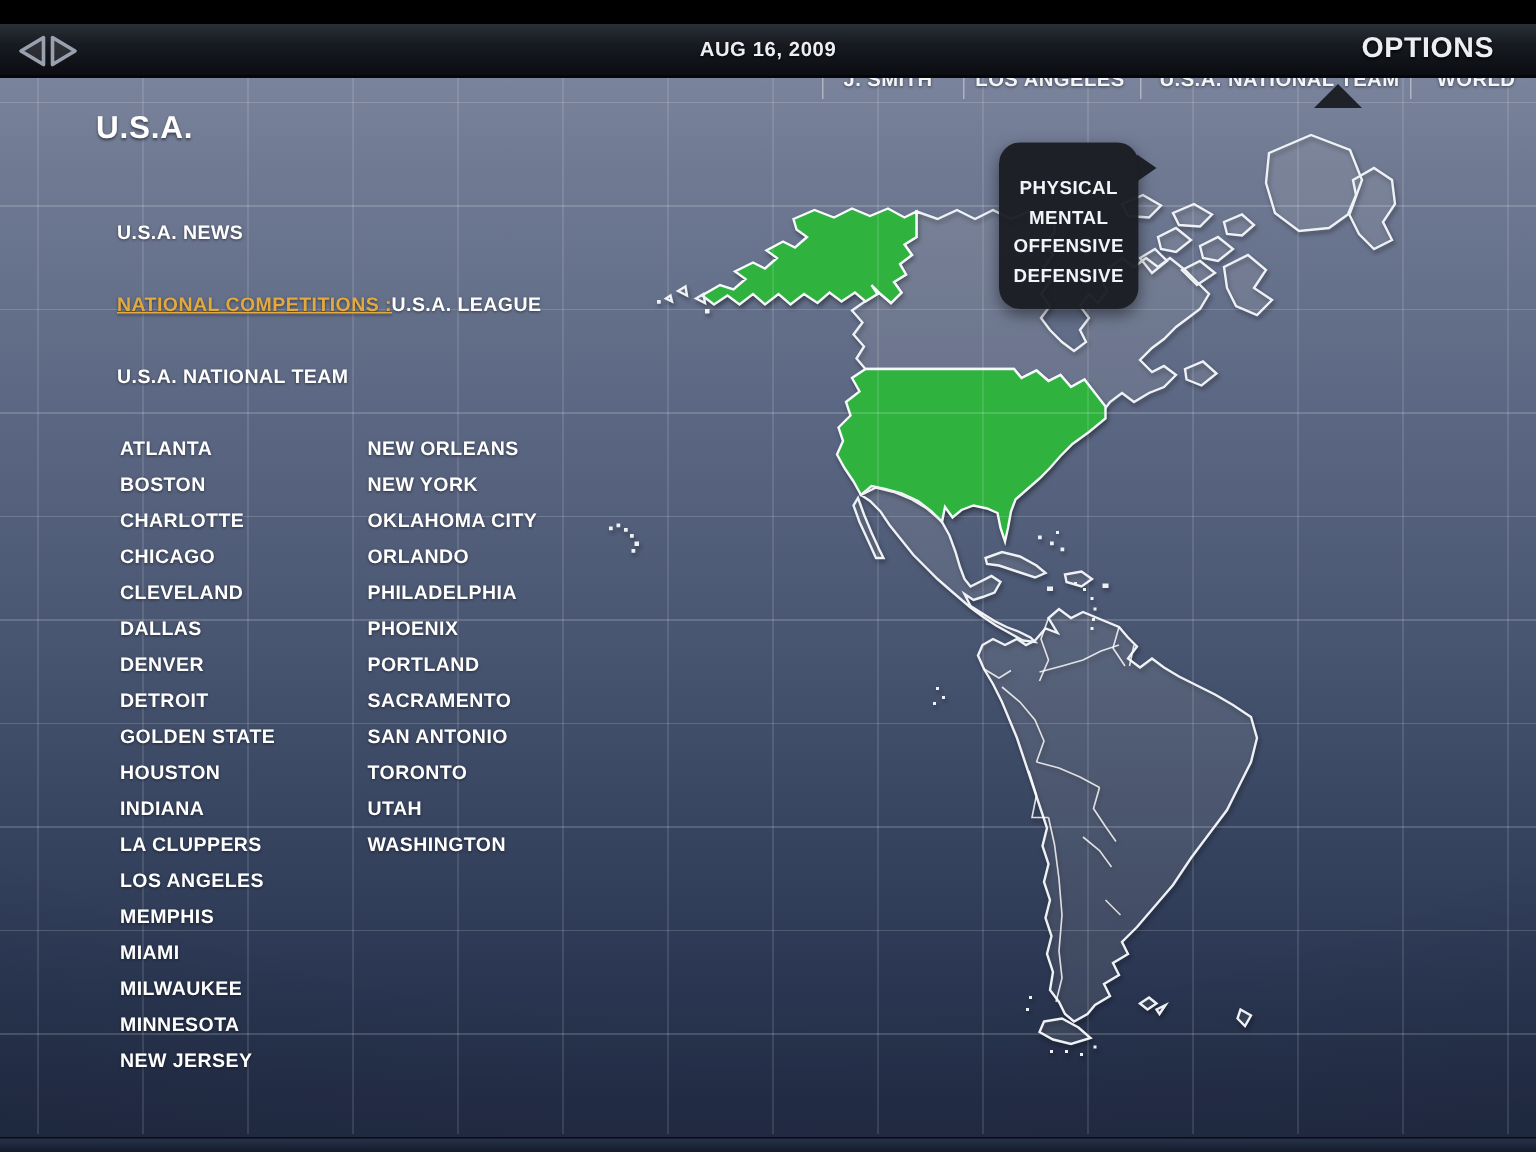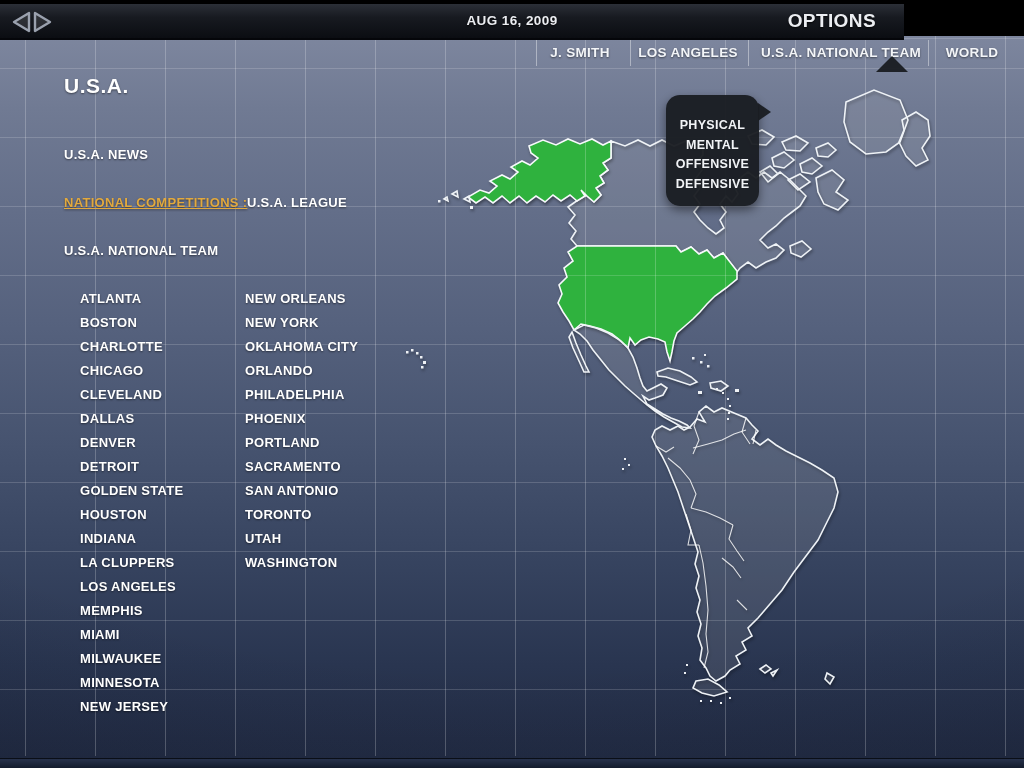--- a/index.html
+++ b/index.html
@@ -27,47 +27,47 @@
     background-position:25px 0, 0 32px;
     z-index:3;pointer-events:none;
   }
   .bottom-strip{
     position:absolute;left:0;bottom:0;width:1024px;height:9px;z-index:4;
     background:linear-gradient(to bottom,#27324b,#131b2c);
     border-top:1px solid rgba(0,0,0,0.5);
   }
   
   .top-bar{
-    position:absolute;left:0;top:4px;width:904px;height:36px;z-index:10;
+    position:absolute;left:0;top:16px;width:1024px;height:36px;z-index:10;
     background:linear-gradient(to bottom,#2b2f37 0%,#171a20 40%,#0b0d12 100%);
     border-bottom:2px solid #05060a;box-sizing:border-box;
   }
   .top-date{
     position:absolute;left:0;top:0;width:1024px;height:34px;line-height:34px;
     text-align:center;color:#eceef2;font-size:13.5px;letter-spacing:.4px;
     text-shadow:0 1px 2px rgba(0,0,0,.8);
   }
   .top-options{
     position:absolute;right:28px;top:0;height:34px;line-height:34px;
     color:#eceef2;font-size:19px;letter-spacing:.4px;cursor:pointer;
     text-shadow:0 1px 2px rgba(0,0,0,.8);
   }
   .nav-arrows{position:absolute;left:8px;top:6px;width:48px;height:24px;}
   
-  .nav-row{position:absolute;left:0;top:36px;width:832px;height:32px;z-index:8;}
+  .nav-row{position:absolute;left:12px;top:36px;width:832px;height:32px;z-index:8;}
   .nav-item{
     position:absolute;top:9px;transform:translateX(-50%);
     color:#f3f5f8;font-size:13.5px;letter-spacing:.3px;white-space:nowrap;
     text-shadow:0 1px 2px rgba(0,0,0,.5);cursor:pointer;
   }
   .nav-sep{position:absolute;top:4px;width:1px;height:26px;background:rgba(255,255,255,0.40);}
   
   .panel{position:absolute;z-index:5;color:#fff;text-shadow:0 1px 2px rgba(0,0,0,.5);}
   .page-title{left:64px;top:74px;font-size:21px;letter-spacing:.5px;}
-  .label-13{font-size:13px;letter-spacing:.3px;white-space:nowrap;}
+  .label-13{font-size:13px;letter-spacing:.3px;white-space:nowrap;margin-left:14px;}
   .yellow{color:#e2a93e;text-decoration:underline;}
   .team-col{position:absolute;z-index:5;}
   .team-item{
     height:24px;line-height:24px;color:#fff;font-size:13px;letter-spacing:.3px;
     text-shadow:0 1px 2px rgba(0,0,0,.5);white-space:nowrap;cursor:pointer;
   }
   
   .popup{
     position:absolute;z-index:20;background:rgba(26,29,34,0.96);
     border-radius:16px;box-shadow:0 4px 10px rgba(0,0,0,0.45);

